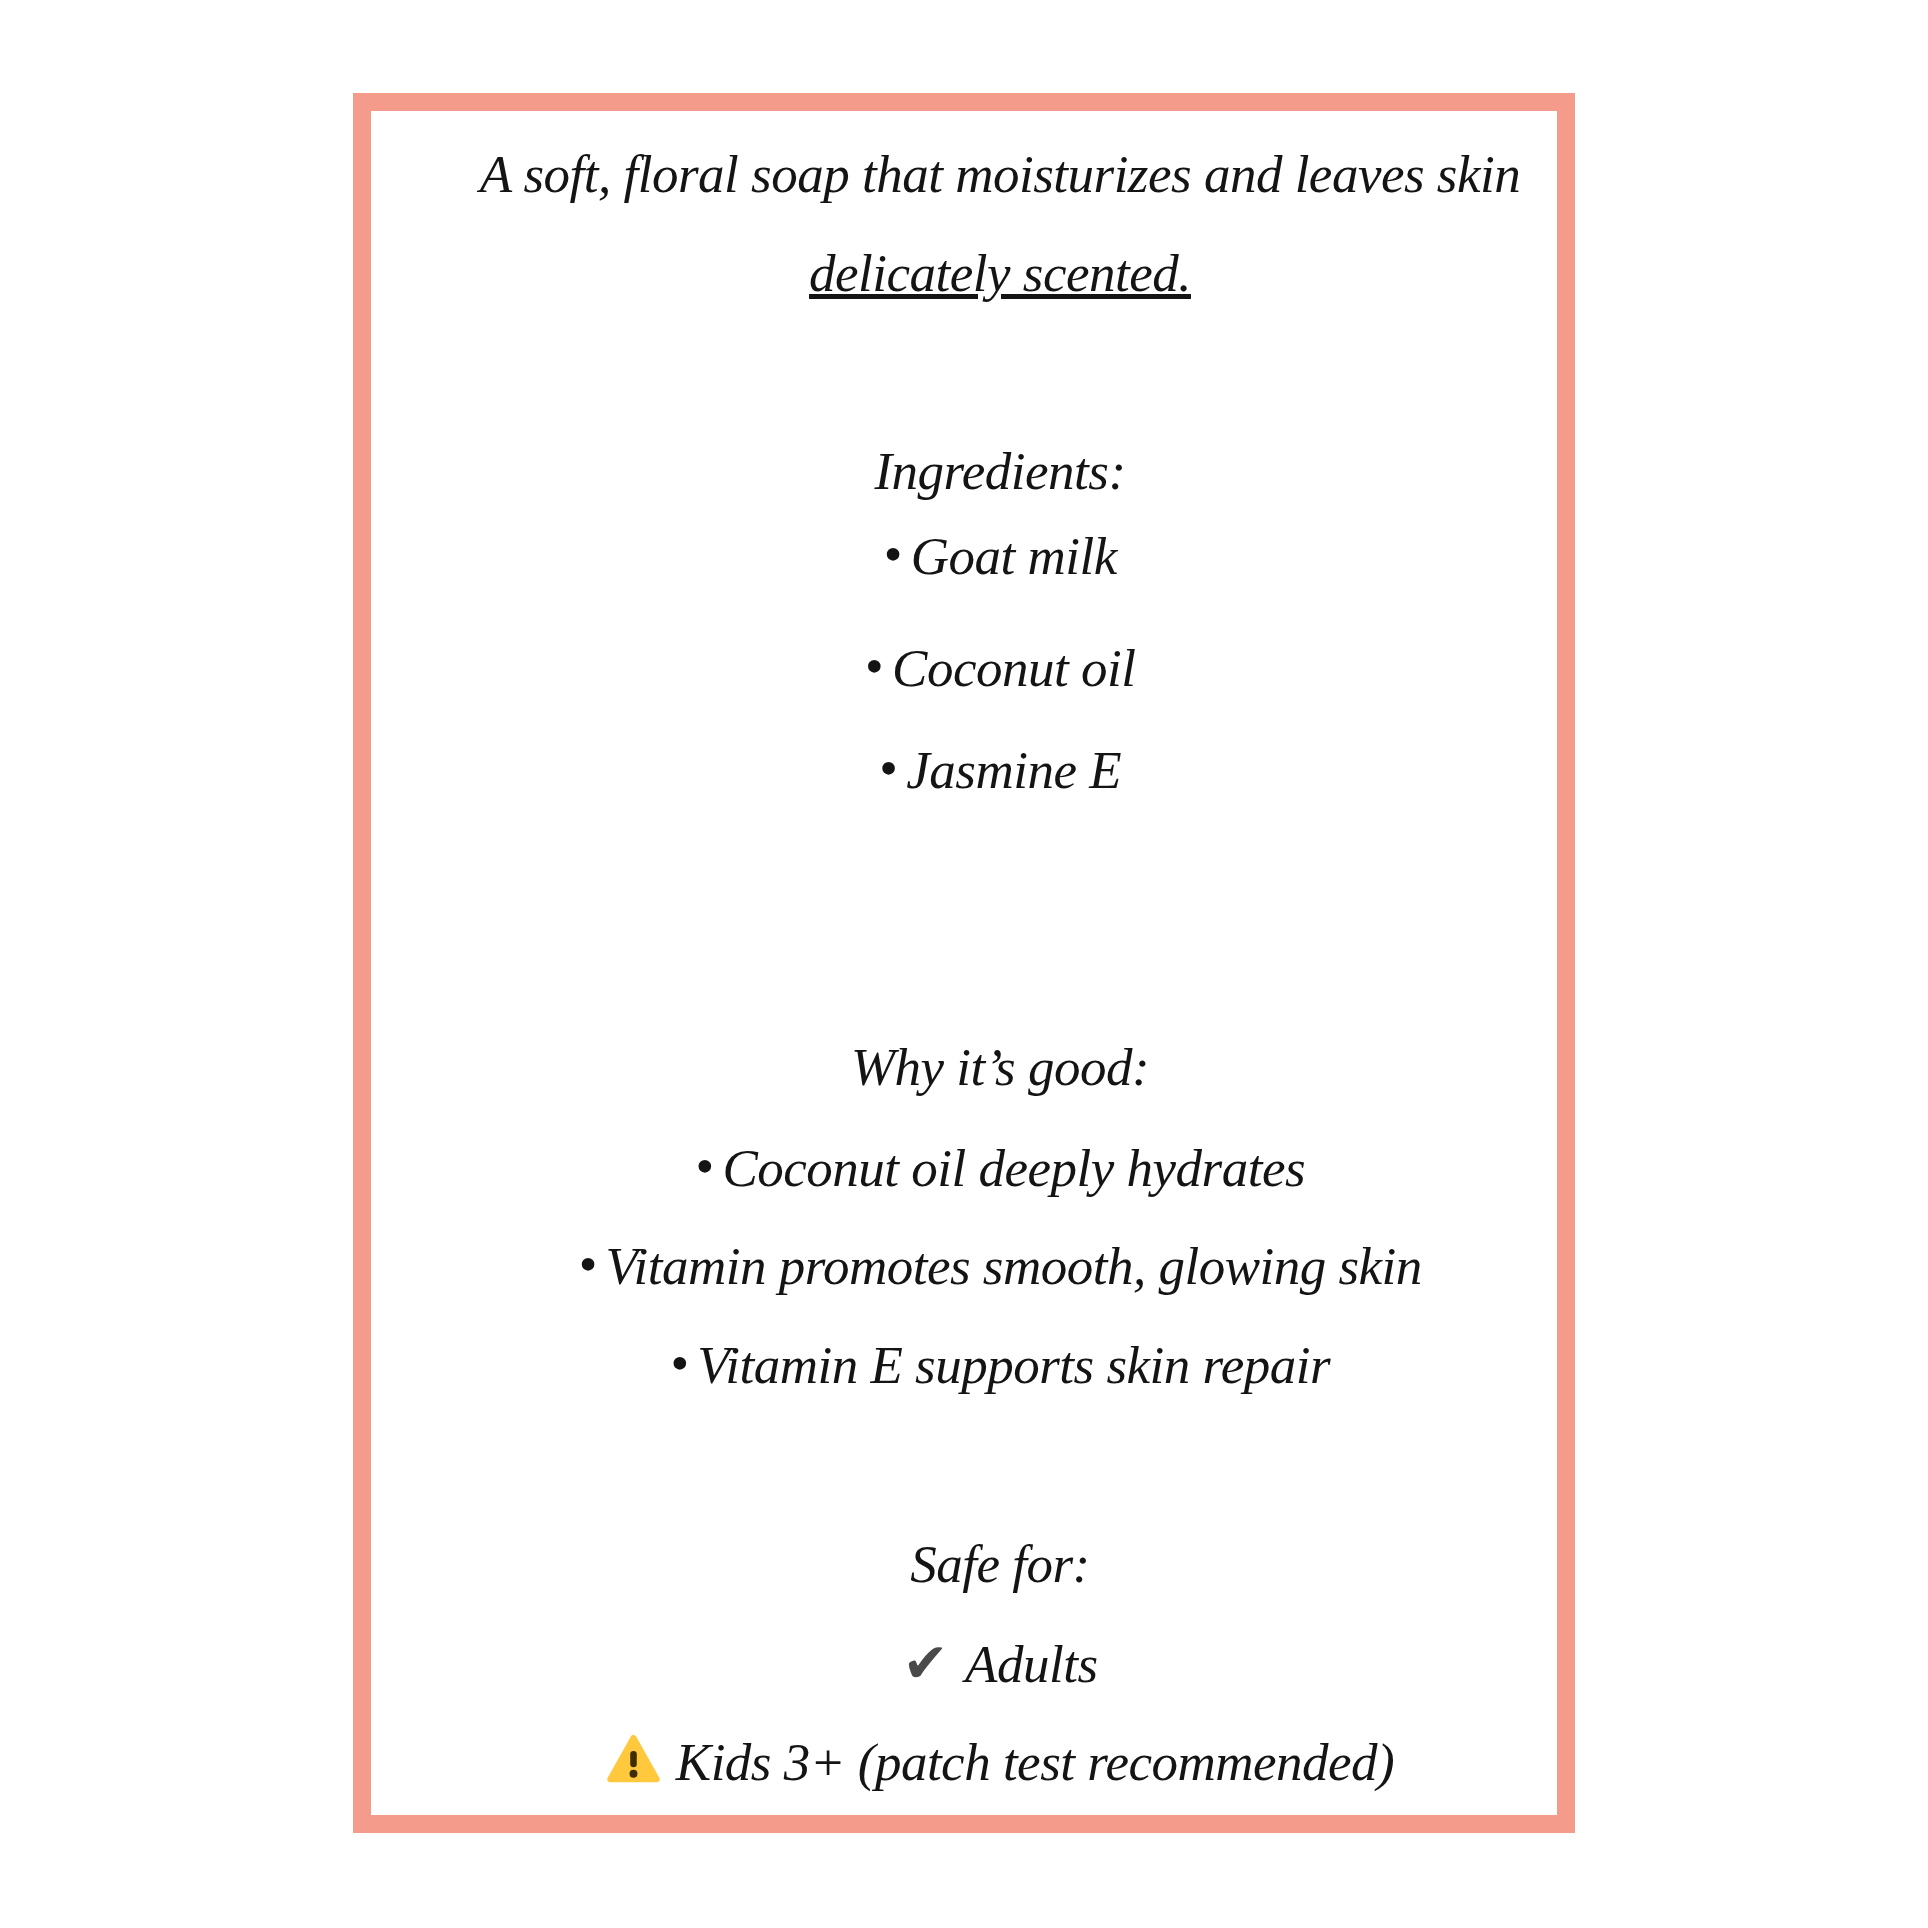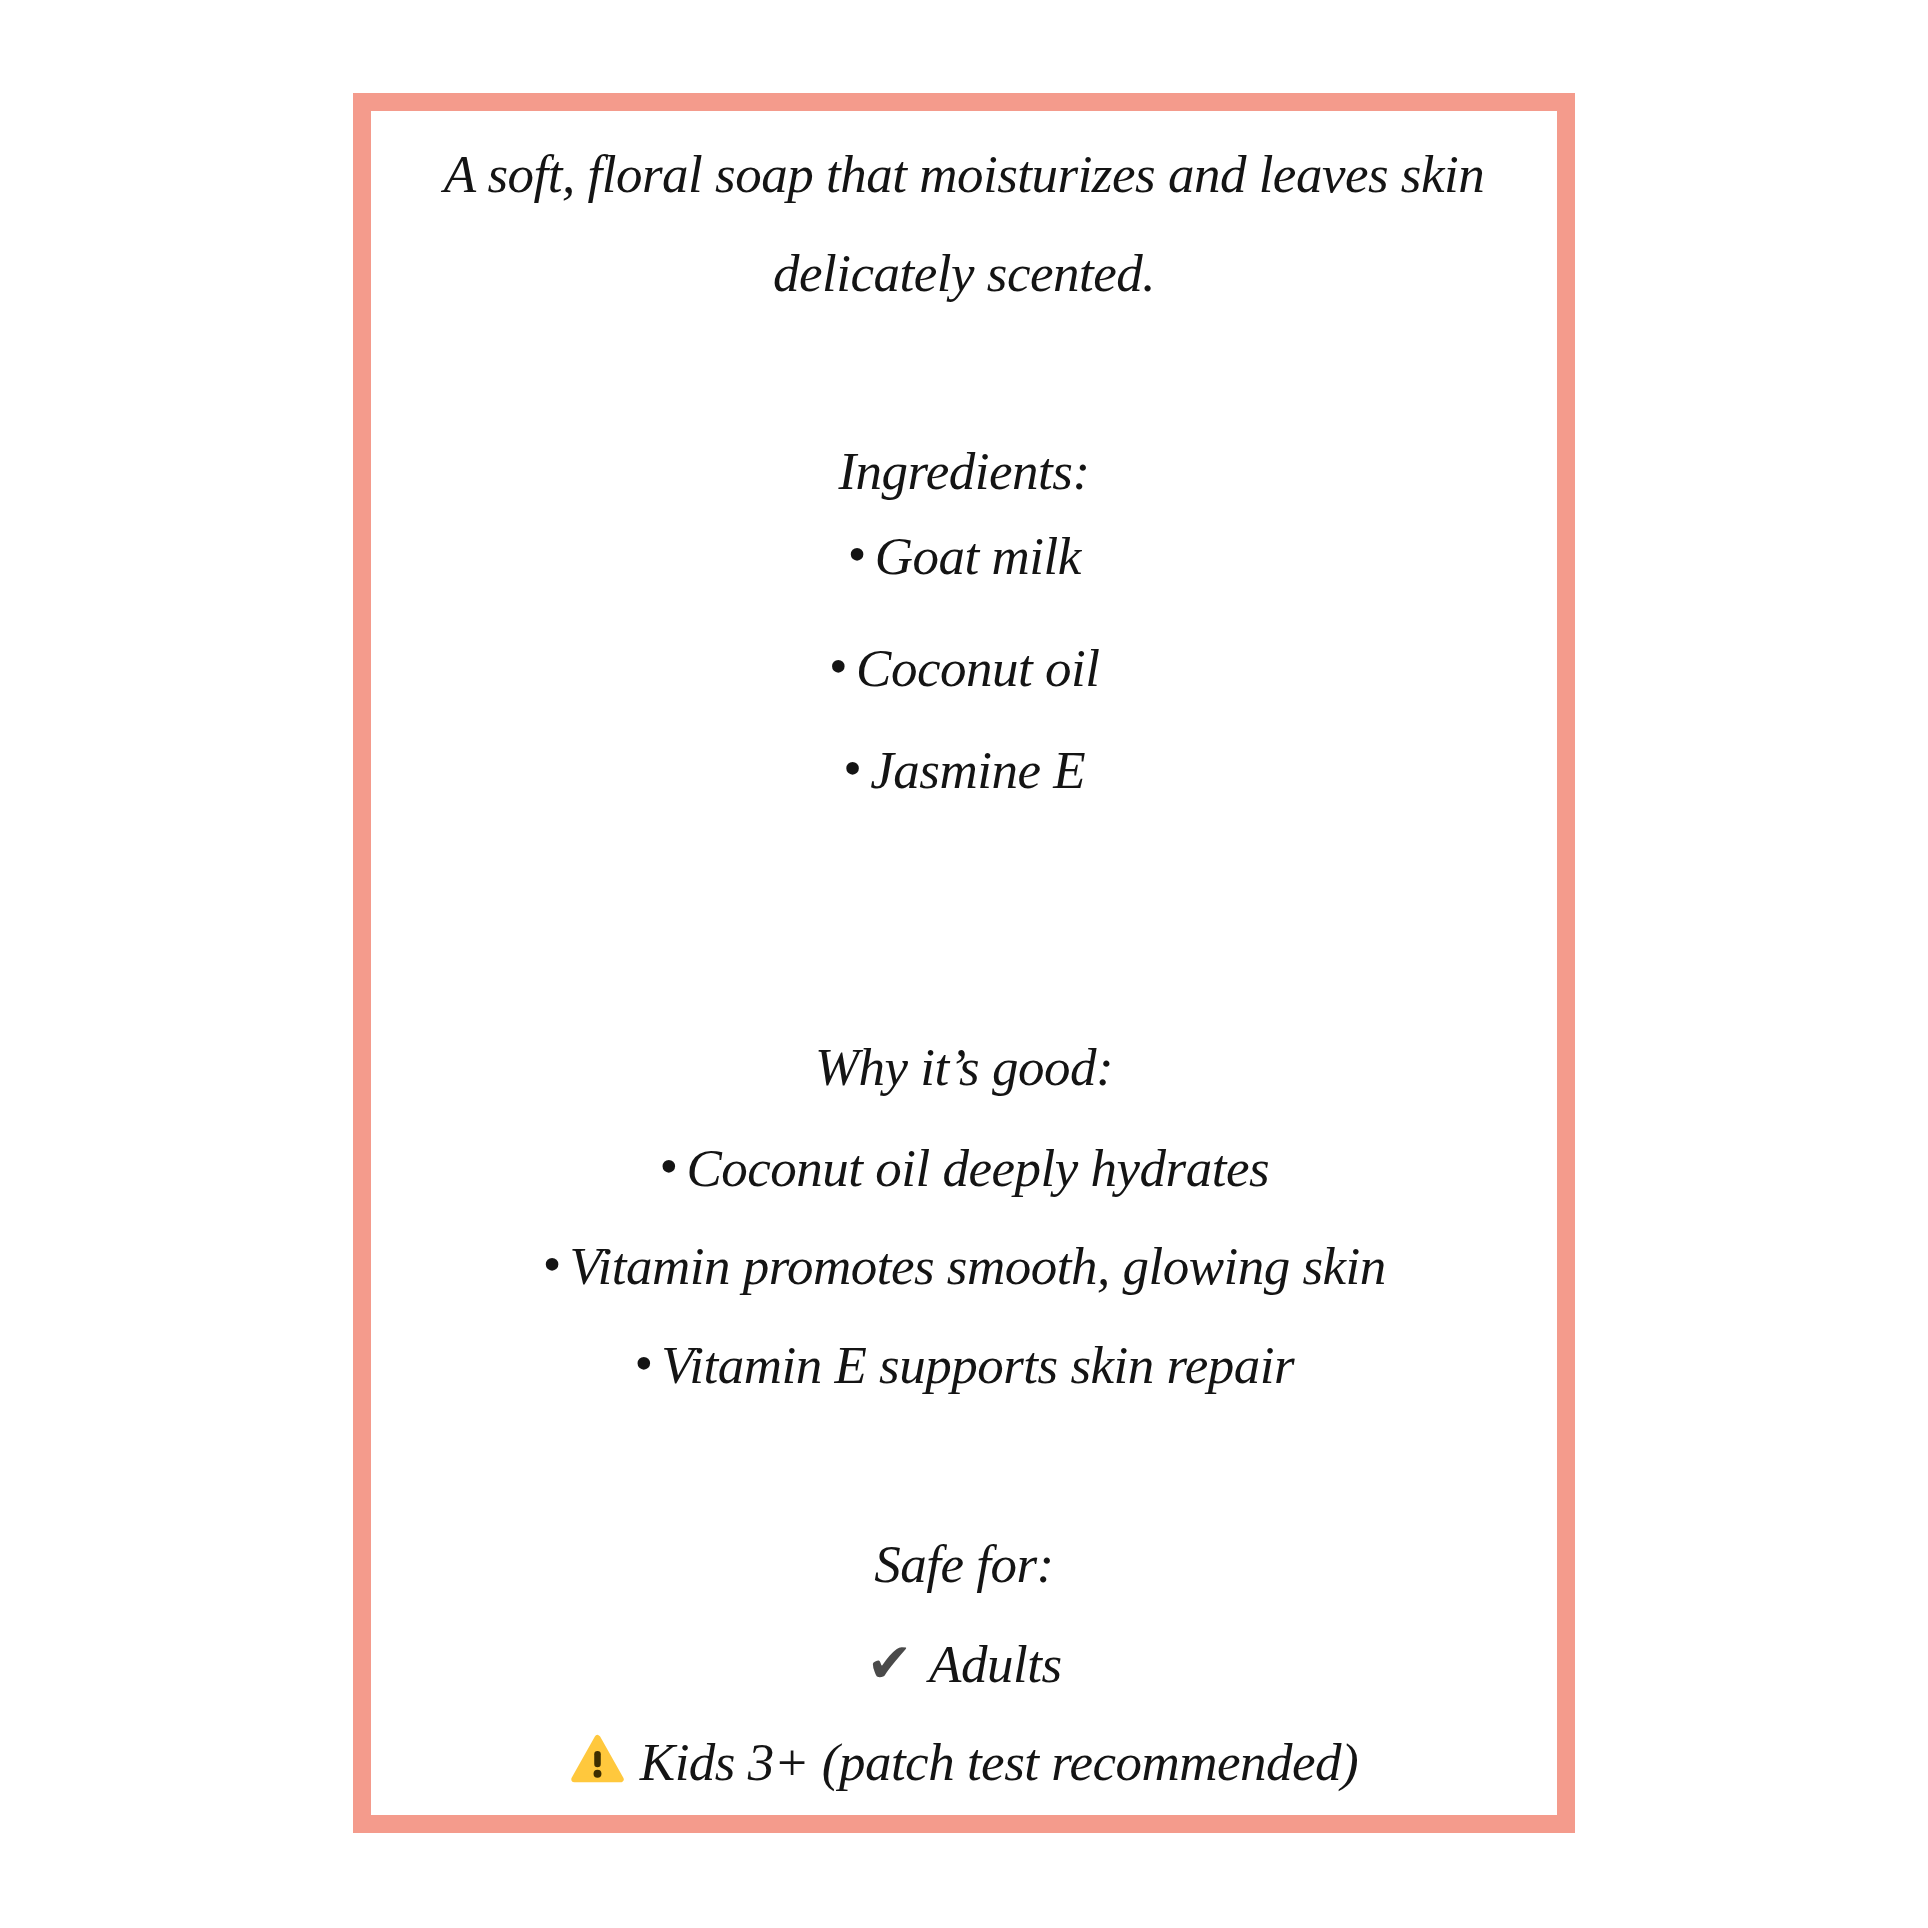--- a/index.html
+++ b/index.html
@@ -28,20 +28,21 @@
     left: 0;
     width: 100%;
     height: 66px;
     line-height: 66px;
     text-align: center;
     font-style: italic;
     font-size: 53px;
     letter-spacing: -0.5px;
     color: var(--text, #141414);
     white-space: nowrap;
+    padding-left: 36px;
   }
   .bullet {
     display: inline-block;
     margin-right: 9.4px;
     transform: translateY(-1.9px);
   }
   .check {
     font-family: "DejaVu Sans", sans-serif;
     font-style: normal;
     color: var(--check, #4a4a4a);
@@ -49,21 +50,21 @@
     font-size: 55px;
   }
   .warn-svg {
     width: 55px;
     height: 55px;
     vertical-align: -6.6px;
     margin-right: 15px;
   }
   
   .t-intro1   { top: 30px; }
-  .t-intro2   { top: 129px; }
+  .t-intro2   { top: 129px; text-decoration: underline; }
   .t-s1title  { top: 327px; }
   .t-s1i0     { top: 412px; font-family: Liberation Serif, serif; }
   .t-s1i1     { top: 524px; text-align: center; }
   .t-s1i2     { top: 626px; }
   .t-s1i3     { top: 725px; }
   .t-s2title  { top: 923px; }
   .t-s2i0     { top: 1024px; }
   .t-s2i1     { top: 1122px; }
   .t-s2i2     { top: 1221px; }
   .t-s3title  { top: 1420px; }

